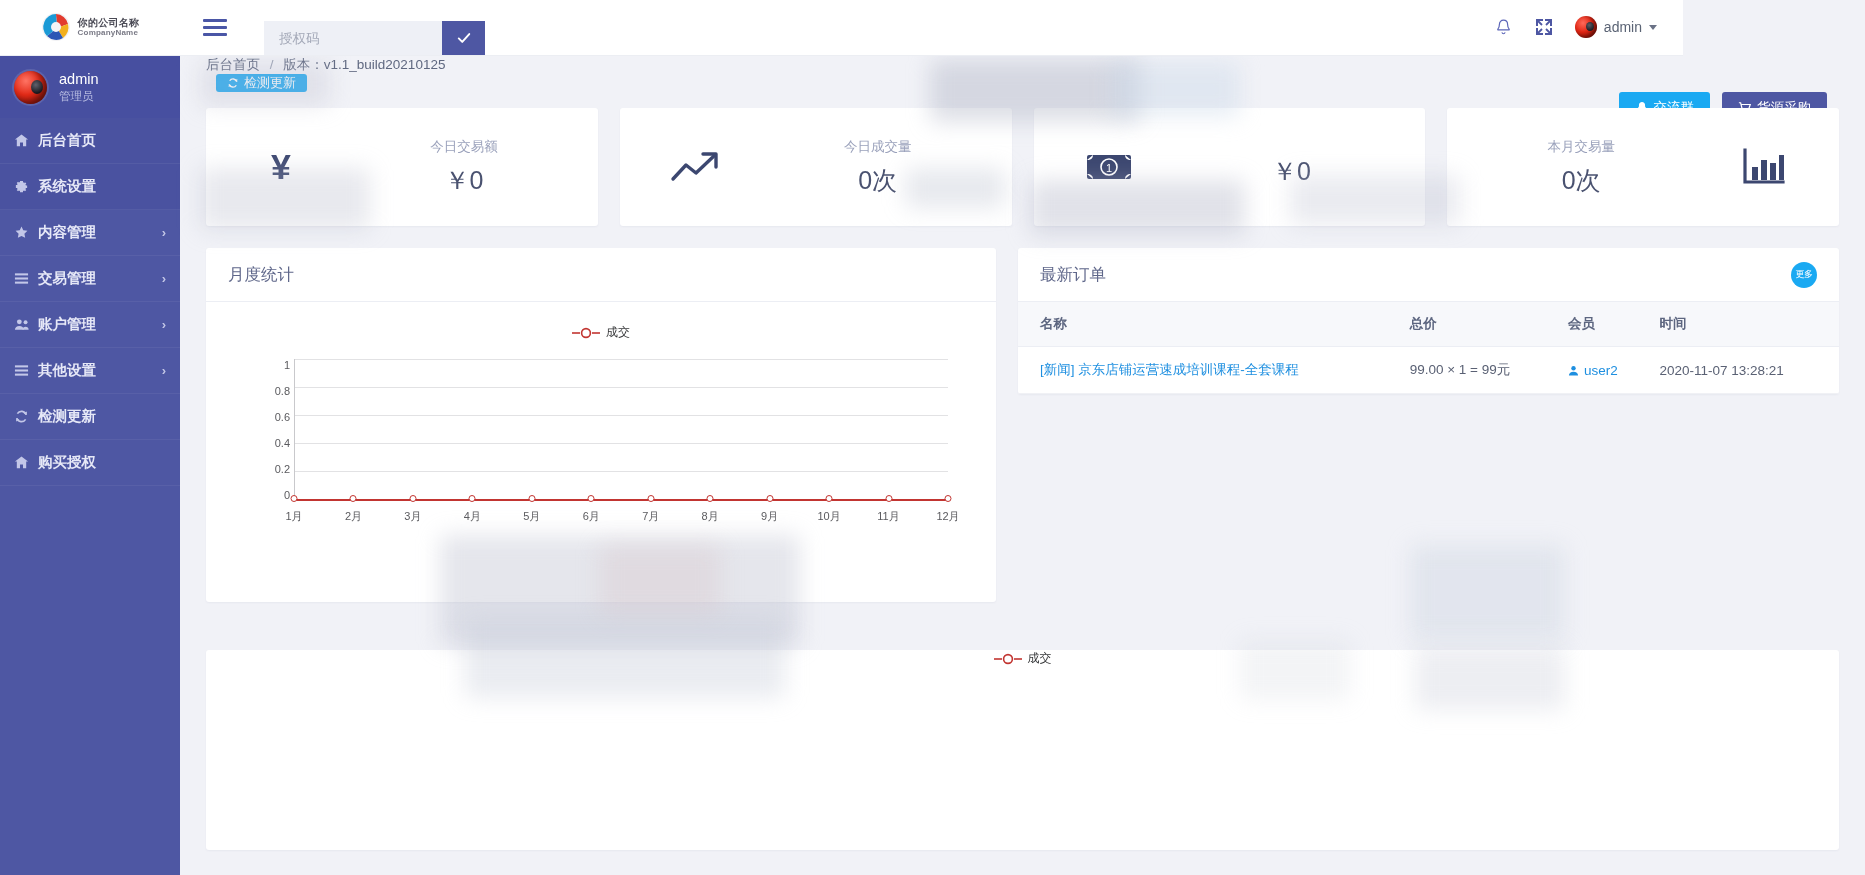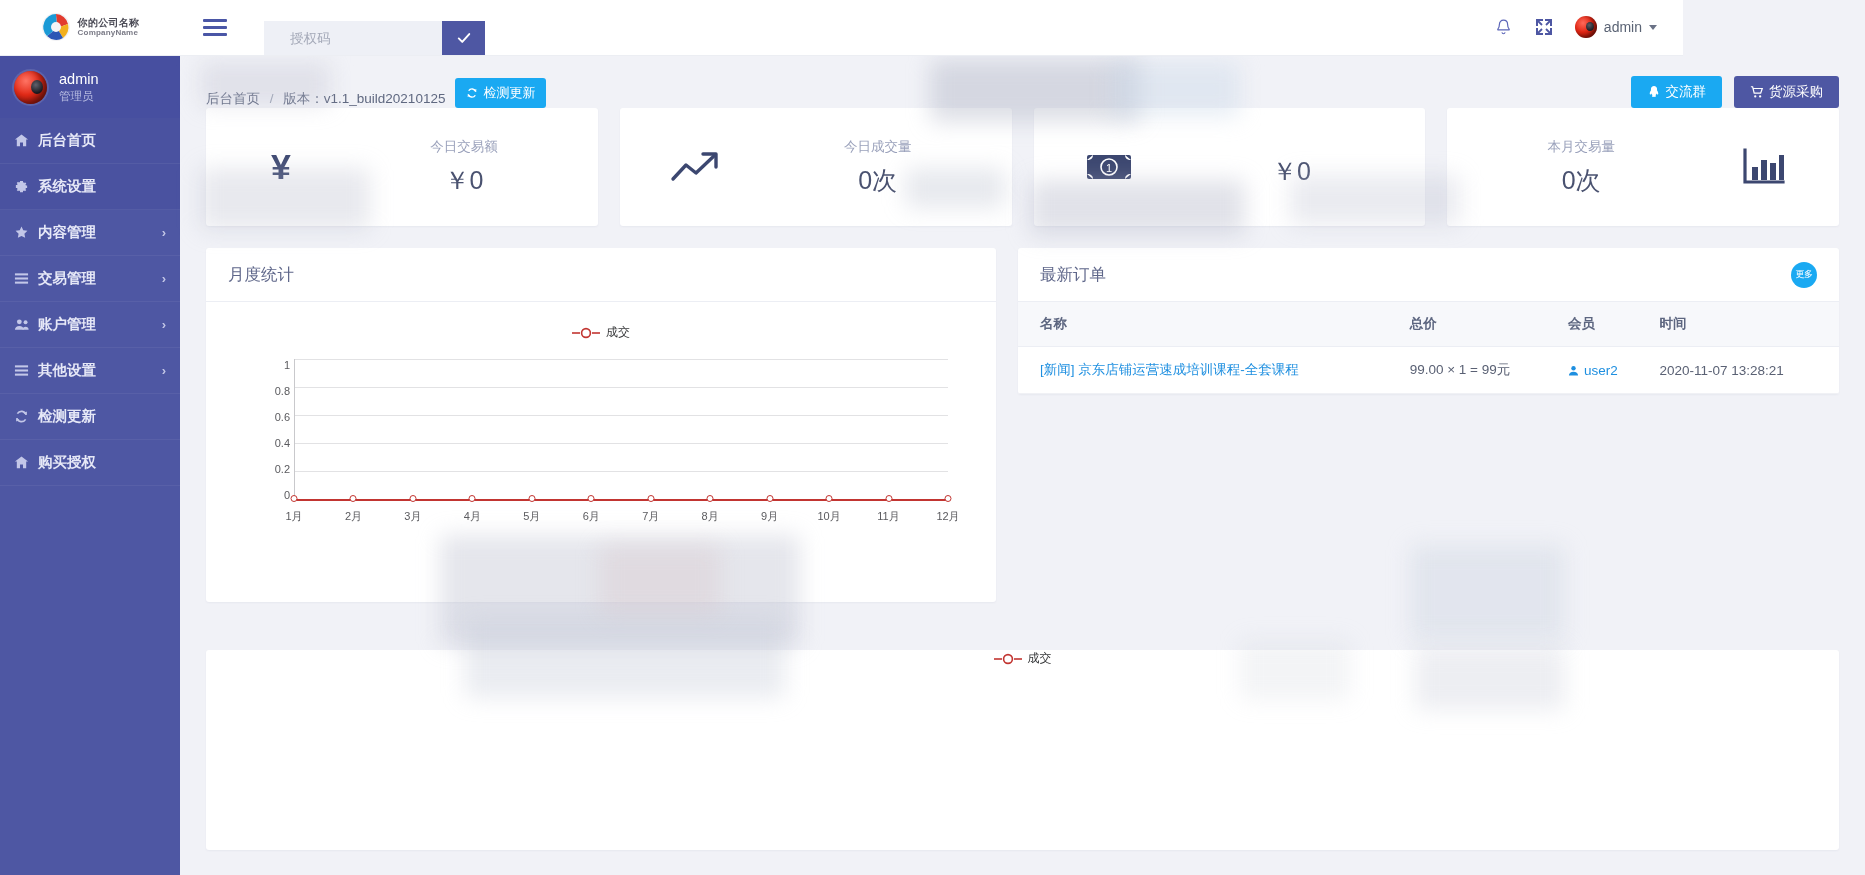--- a/index.html
+++ b/index.html
@@ -28,21 +28,21 @@
   .hamburger {
     width: 46px; height: 56px; display: flex; flex-direction: column;
     align-items: center; justify-content: center; gap: 4px; cursor: pointer;
     margin-left: 12px;
   }
   .hamburger span { display: block; width: 24px; height: 3px; background: #4a56a6; border-radius: 1px; }
 
   .authwrap { display: flex; margin-left: 26px; height: 34px; }
   .auth-input {
     width: 178px; height: 34px; border: 0; background: #eef0f6;
-    padding: 0 26px; font-size: 13.5px; color: #394150;
+    padding: 0 15px; font-size: 13.5px; color: #394150;
     font-family: "Liberation Sans", sans-serif; outline: none;
   }
   .auth-input::placeholder { color: #a4a9b8; }
   .auth-btn {
     width: 43px; height: 34px; background: #4e57a3; border: 0; color: #fff;
     font-size: 14px; cursor: pointer; display: flex; align-items: center; justify-content: center;
   }
 
   .topbar-right {
     margin-left: auto; display: flex; align-items: center; gap: 22px;
@@ -108,21 +108,21 @@
   }
   .sub-block { padding: 6px 0 8px; }
 
   
   .main {
     position: absolute; top: 56px; left: 180px; width: 1685px; height: 819px;
     overflow: hidden; background: #f1f2f7;
   }
 
   .crumbbar {
-    height: 52px; display: flex; align-items: flex-end; padding: 0 26px 0 26px;
+    height: 52px; display: flex; align-items: flex-start; padding: 0 38px 0 26px; flex-direction: column;
   }
   .crumb { font-size: 13.5px; color: #5f6880; }
   .crumb .sep { margin: 0 6px; color: #9aa1b3; }
   .crumb .ver { color: #5f6880; }
   .btn {
     display: inline-flex; align-items: center; gap: 5px; border: 0; cursor: pointer;
     color: #fff; font-size: 13px; border-radius: 3px; height: 30px; padding: 0 11px;
     font-family: "Liberation Sans", sans-serif;
   }
   .btn-cyan { background: #1aa9f2; }

